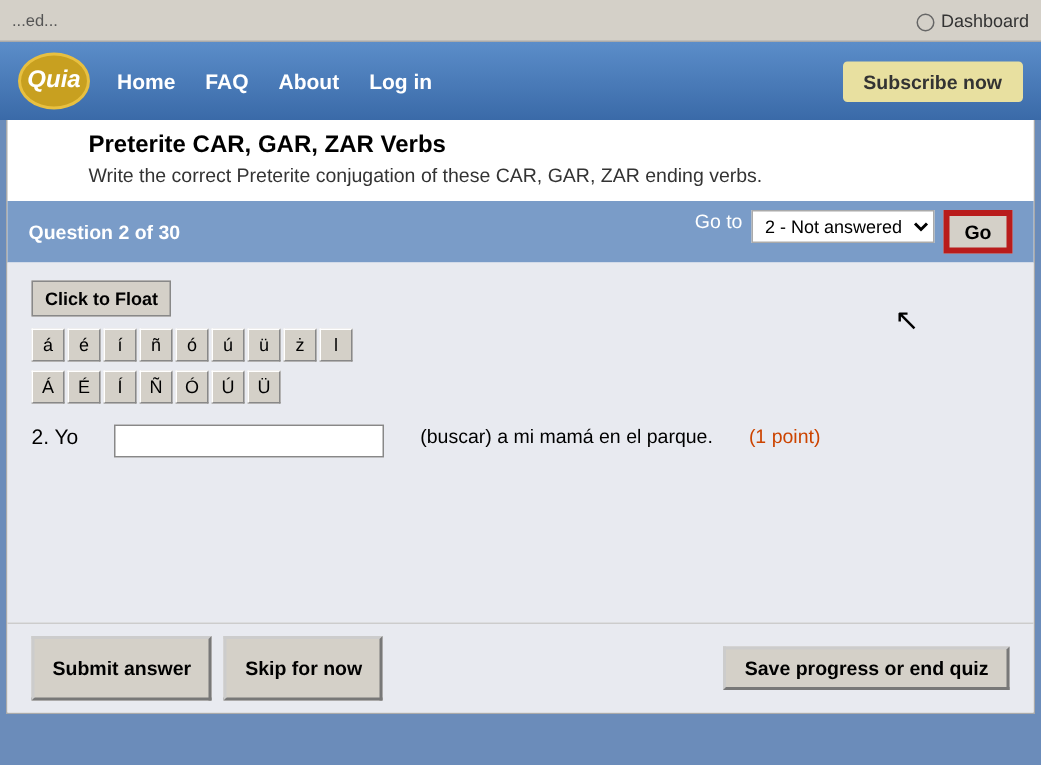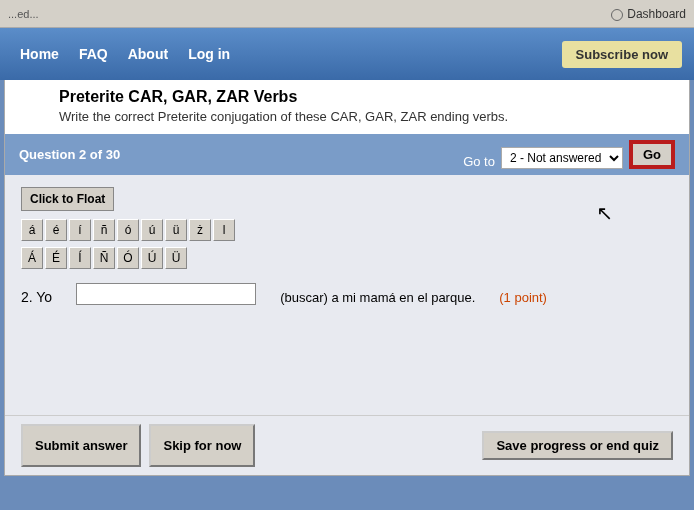--- a/index.html
+++ b/index.html
@@ -111,21 +111,21 @@
       align-items: center;
       justify-content: space-between;
     }
     .question-label {
       color: #fff;
       font-weight: bold;
       font-size: 13px;
     }
     .goto-area {
       display: flex;
-      align-items: flex-end;
+      align-items: flex-start;
       gap: 6px;
     }
     .goto-text {
       color: #fff;
       font-size: 13px;
     }
     .goto-select {
       font-size: 12px;
       padding: 2px 4px;
       border: 1px solid #aaa;
@@ -183,21 +183,21 @@
     }
     .char-row-2 {
       display: flex;
       gap: 2px;
       margin-bottom: 14px;
     }
 
     
     .question-text-row {
       display: flex;
-      align-items: flex-end;
+      align-items: flex-start;
       gap: 24px;
       margin-bottom: 16px;
     }
     .question-number {
       font-size: 14px;
       color: #000;
       white-space: nowrap;
     }
     .answer-input {
       border: 1px solid #888;
@@ -268,20 +268,23 @@
 
 <div class="browser-bar">
   <span style="color:#555;font-size:11px;">...ed...</span>
   <div class="dashboard-link">
     <span class="dashboard-icon"></span>
     <span>Dashboard</span>
   </div>
 </div>
 
 <div class="quia-nav">
+  <div class="quia-logo">
+    <span>Quia</span>
+  </div>
   <div class="nav-links">
     <a class="nav-link" href="#">Home</a>
     <a class="nav-link" href="#">FAQ</a>
     <a class="nav-link" href="#">About</a>
     <a class="nav-link" href="#">Log in</a>
   </div>
   <button class="subscribe-btn">Subscribe now</button>
 </div>
 
 <div class="page-wrapper">

